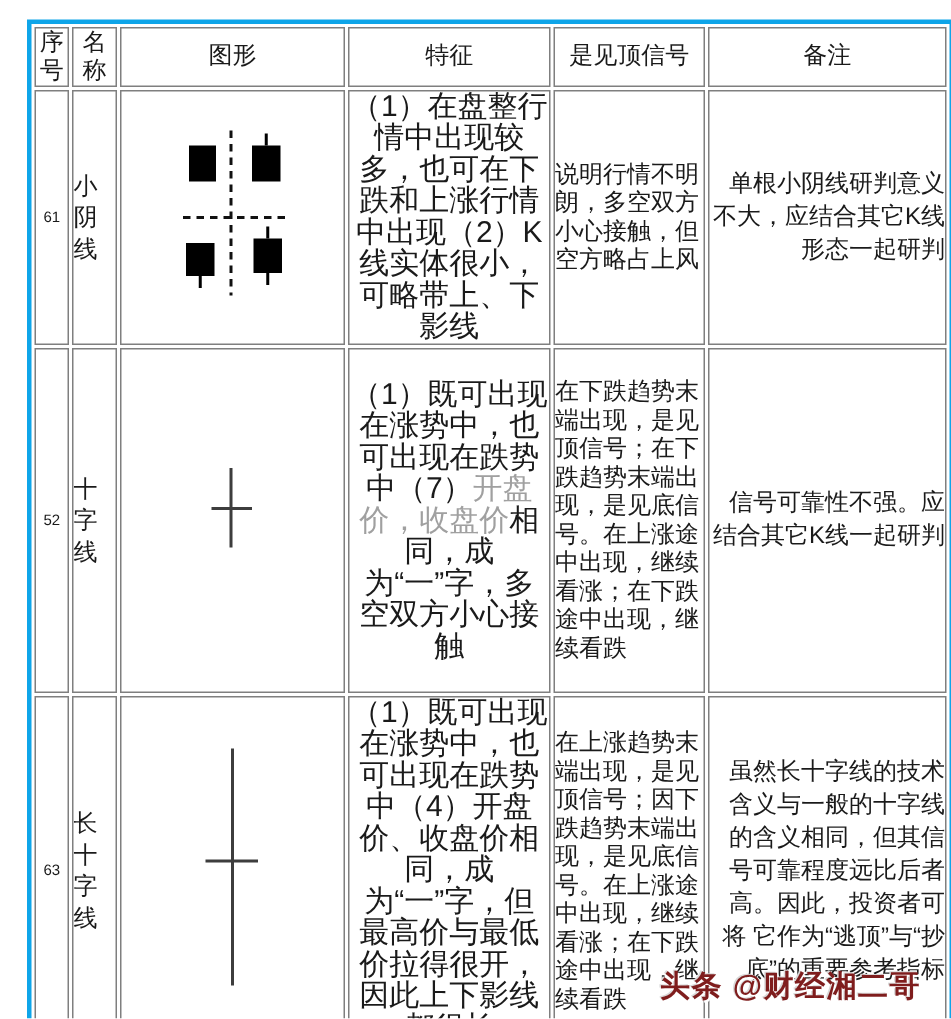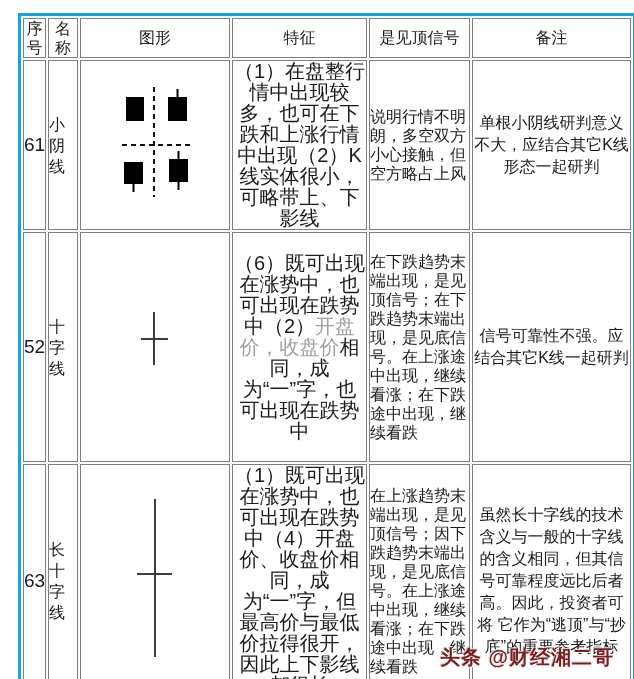--- a/index.html
+++ b/index.html
@@ -17,27 +17,27 @@
   table.kline td,table.kline th{
     border:1px solid #7f7f7f;
     vertical-align:middle;
     padding:0;
     overflow:hidden;
     background:#ffffff;
   }
   th.hdr{font-weight:normal;font-size:16px;text-align:center;height:36px;line-height:18px;}
   th.hdr-narrow{word-break:break-all;line-height:19px;padding:0 1px;}
 
-  td.cell-index{font-size:19px;text-align:center;}
+  td.cell-index{font-size:10px;text-align:center;}
   td.cell-name{font-size:16px;word-break:break-all;line-height:21px;padding:0 1px;}
   td.cell-graph{text-align:center;}
   td.cell-graph svg{display:block;margin:0 auto;}
   td.cell-feature{font-size:20px;line-height:21px;padding:0 1px;text-align:center;word-break:break-all;}
   td.cell-meaning{font-size:16px;line-height:19px;padding:0 1px;text-align:left;word-break:break-all;}
-  td.cell-note{font-size:16px;line-height:22px;padding:0 2px 0 3px;text-align:center;word-break:break-all;}
+  td.cell-note{font-size:16px;line-height:22px;padding:0 2px 0 3px;text-align:right;word-break:break-all;}
   span.muted{color:#a0a0a0;}
 
   tr.partial-row td{height:2px;}
 
   #watermark{
     position:absolute;right:20px;top:644px;
     font-size:20px;font-weight:bold;letter-spacing:1px;
     color:#7f1d1d;
     text-shadow:1px 1px 0 #ffffff,-1px -1px 0 #d9d9d9;
     white-space:nowrap;
@@ -92,21 +92,21 @@
 
     <tr>
       <td class="cell-index" style="height:228px">52</td>
       <td class="cell-name">十字线</td>
       <td class="cell-graph">
         <svg width="146" height="228" viewBox="0 0 146 228">
           <line x1="72" y1="79" x2="72" y2="132" stroke="#3d3d3d" stroke-width="2"></line>
           <line x1="59" y1="106" x2="86" y2="106" stroke="#3d3d3d" stroke-width="2"></line>
         </svg>
       </td>
-      <td class="cell-feature"><span>（6）既可出现在涨势中，也可出现在跌势中（2）</span><span class="muted">开盘价，收盘价</span><span>相同，成为“一”字，也可出现在跌势中</span></td>
+      <td class="cell-feature"><span>（1）既可出现在涨势中，也可出现在跌势中（7）</span><span class="muted">开盘价，收盘价</span><span>相同，成为“一”字，多空双方小心接触</span></td>
       <td class="cell-meaning">在下跌趋势末端出现，是见顶信号；在下跌趋势末端出现，是见底信号。在上涨途中出现，继续看涨；在下跌途中出现，继续看跌</td>
       <td class="cell-note">信号可靠性不强。应结合其它K线一起研判</td>
     </tr>
 
     <tr>
       <td class="cell-index" style="height:220px">63</td>
       <td class="cell-name">长十字线</td>
       <td class="cell-graph">
         <svg width="146" height="220" viewBox="0 0 146 220">
           <line x1="73" y1="28" x2="73" y2="186" stroke="#3d3d3d" stroke-width="2"></line>

